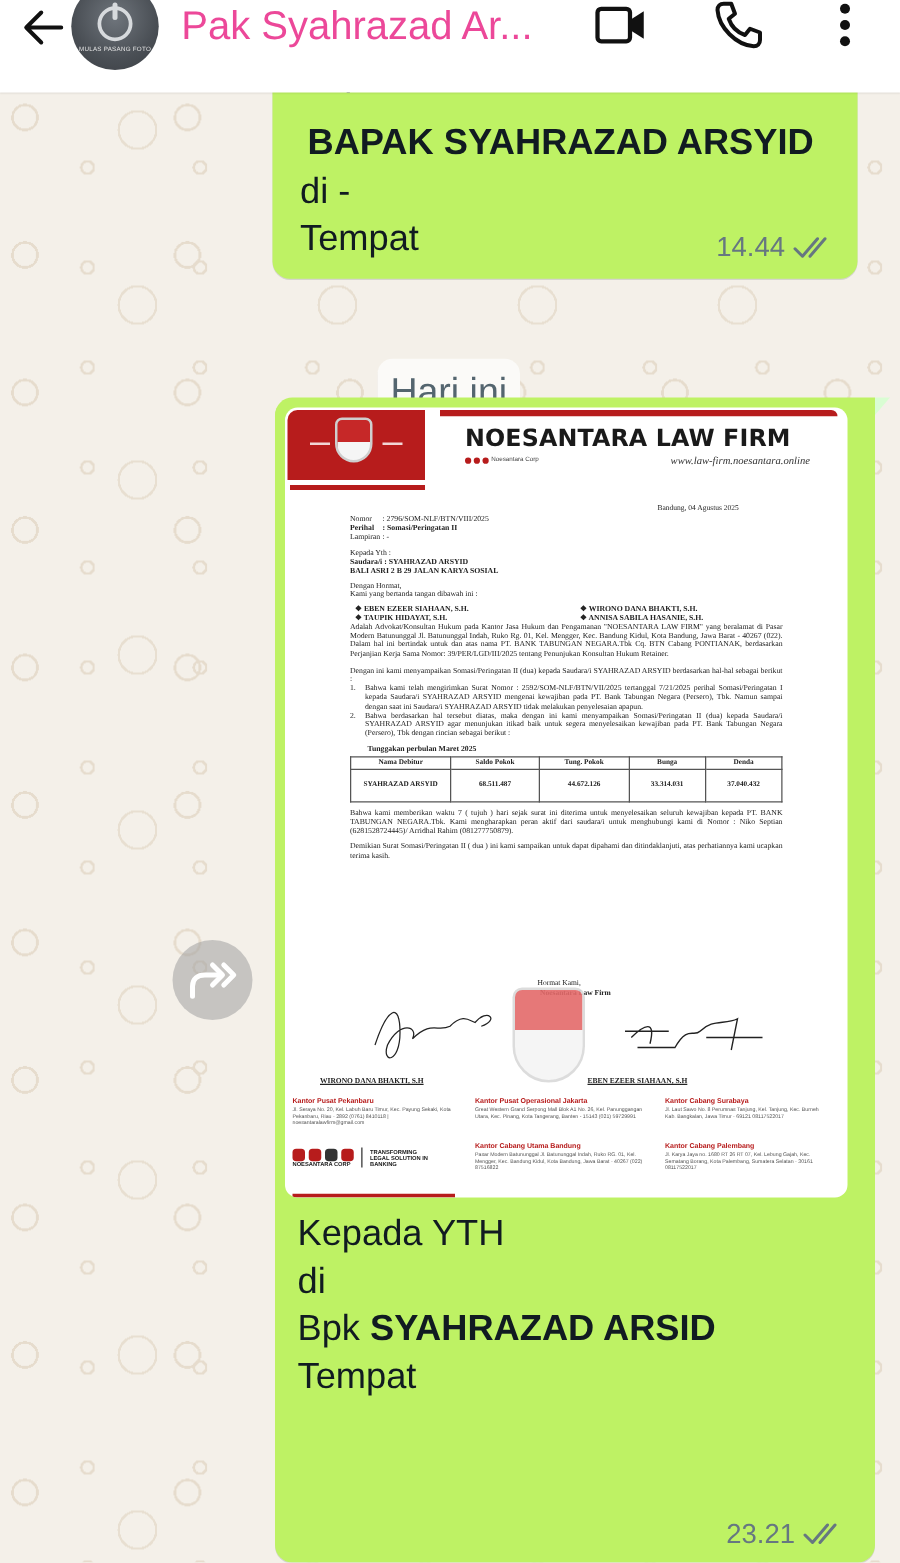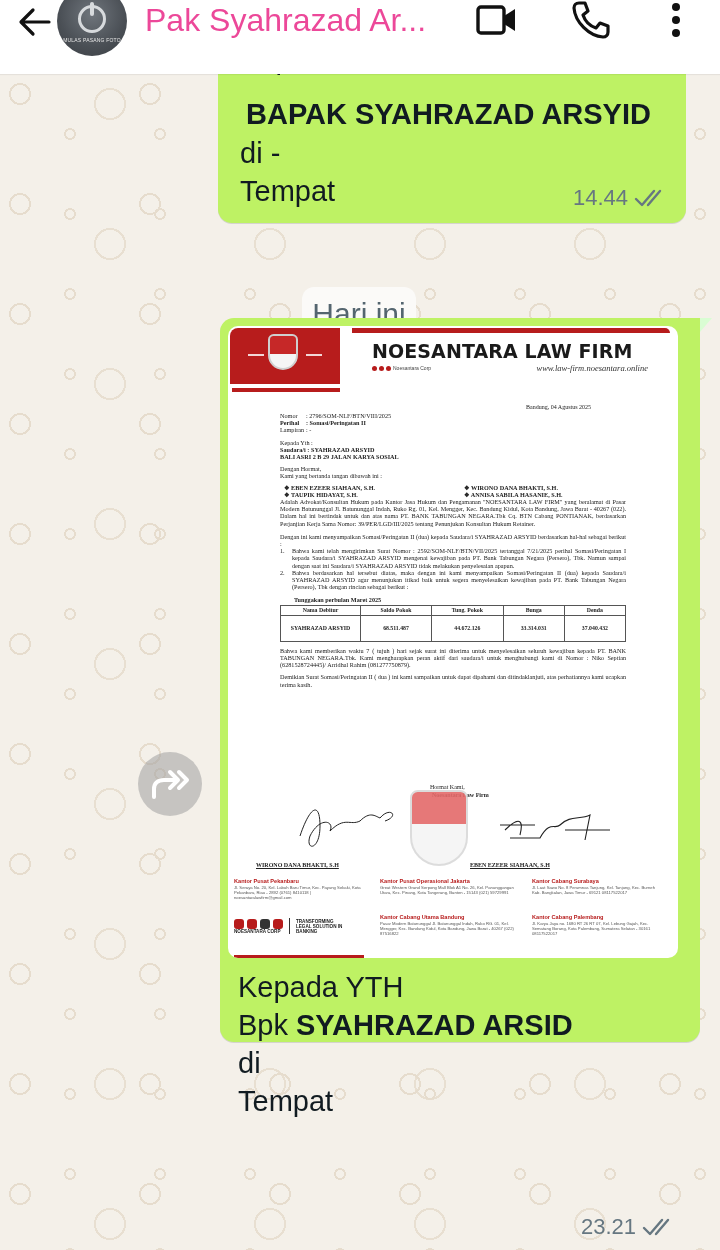--- a/index.html
+++ b/index.html
@@ -67,21 +67,21 @@
   .meta { position: absolute; display: flex; align-items: center; color: #667781; font-size: 22px; }
   .bubble-1 .meta { right: 18px; top: 125px; }
   .meta .ticks { margin-left: 6px; width: 34px; height: 22px; }
 
   .date-chip {
     position: absolute; left: 302px; top: 243px; width: 114px; height: 54px;
     background: #fbfaf8; border-radius: 12px; display: flex; align-items: center; justify-content: center;
     font-size: 30px; color: #54656f; box-shadow: 0 1px 0.5px rgba(11,20,26,0.08); margin-top: 44px;
   }
 
-  .bubble-2 { left: 220px; top: 318px; width: 480px; height: 724px; border-top-right-radius: 0; }
+  .bubble-2 { left: 220px; top: 318px; width: 480px; height: 932px; border-top-right-radius: 0; }
   .bubble-2::after {
     content: ""; position: absolute; right: -12px; top: 0; width: 0; height: 0;
     border-left: 12px solid #d9fdd3; border-bottom: 14px solid transparent;
   }
 
   
   .doc {
     position: absolute; left: 8px; top: 8px; width: 450px; height: 632px;
     background: #fff; border-radius: 10px; overflow: hidden;
     font-family: "Liberation Serif", "DejaVu Serif", serif; color: #222;
@@ -329,22 +329,22 @@
         </div>
         <div style="width:1px;height:16px;background:#333;margin:0 3px"></div>
         <div class="b" style="width:48px;font-size:4.6px;line-height:5px;color:#222">TRANSFORMING LEGAL SOLUTION IN BANKING</div>
       </div>
       <div class="f-bottombar"></div>
     </div>
   </div>
 
   <div class="caption">
     <div class="ln">Kepada YTH</div>
+    <div class="ln">di</div>
     <div class="ln"><span>Bpk </span><b>SYAHRAZAD ARSID</b></div>
-    <div class="ln">di</div>
     <div class="ln">Tempat</div>
     <div class="ln"></div>
   </div>
 
   <div class="meta">
     <span>23.21</span>
     <svg class="ticks" viewBox="0 0 34 22">
       <path d="M2 12 L8 18 L20 4" stroke="#667781" stroke-width="2.4" fill="none" stroke-linecap="round" stroke-linejoin="round"></path>
       <path d="M14 18 L26 4" stroke="#667781" stroke-width="2.4" fill="none" stroke-linecap="round"></path>
     </svg>

